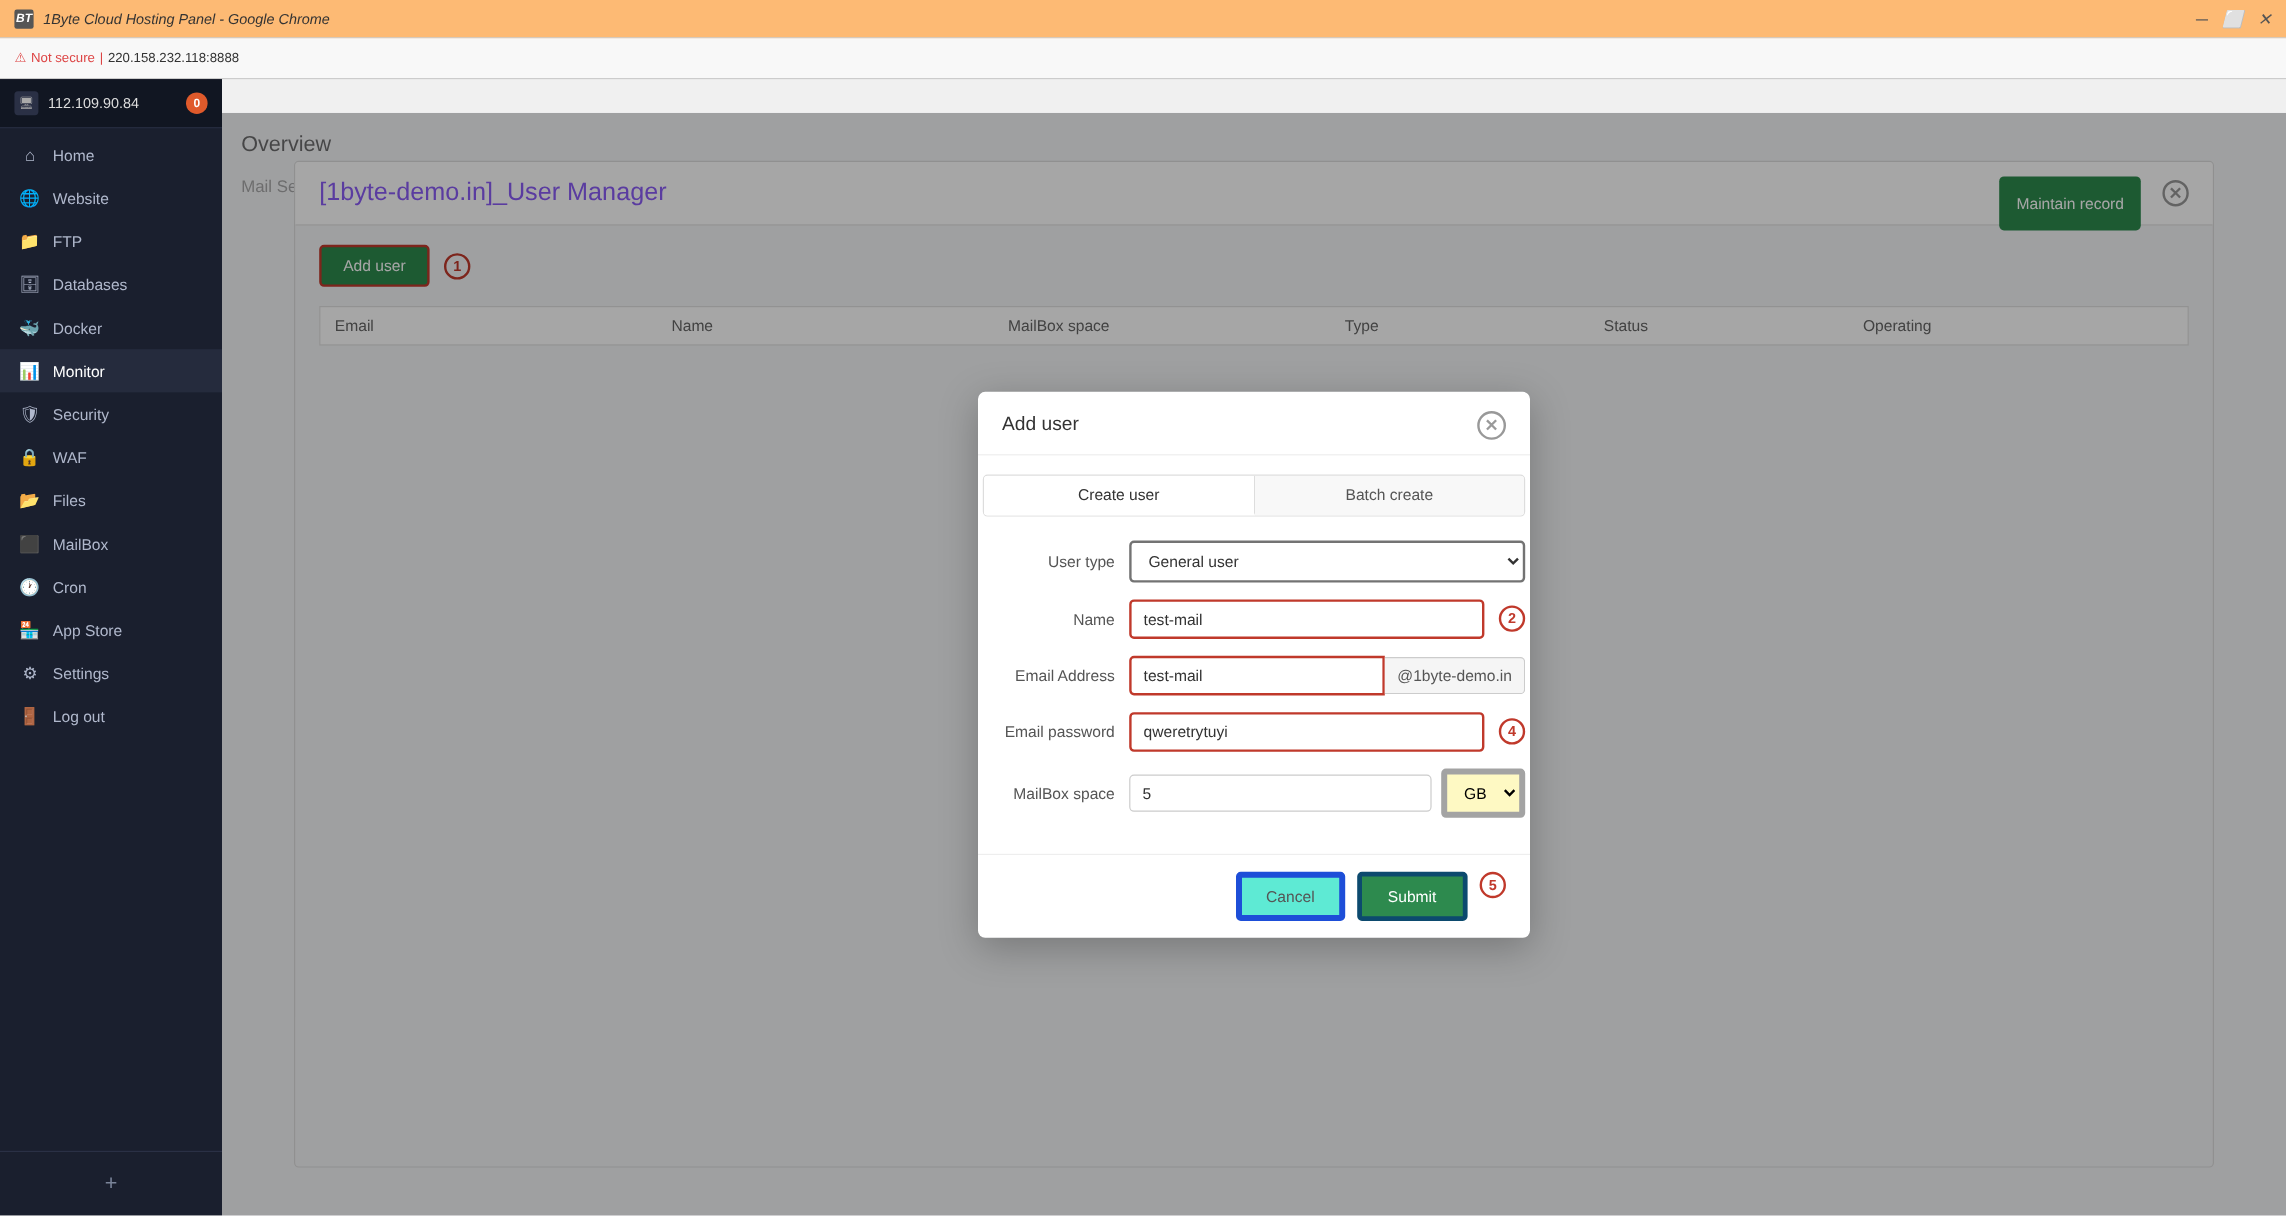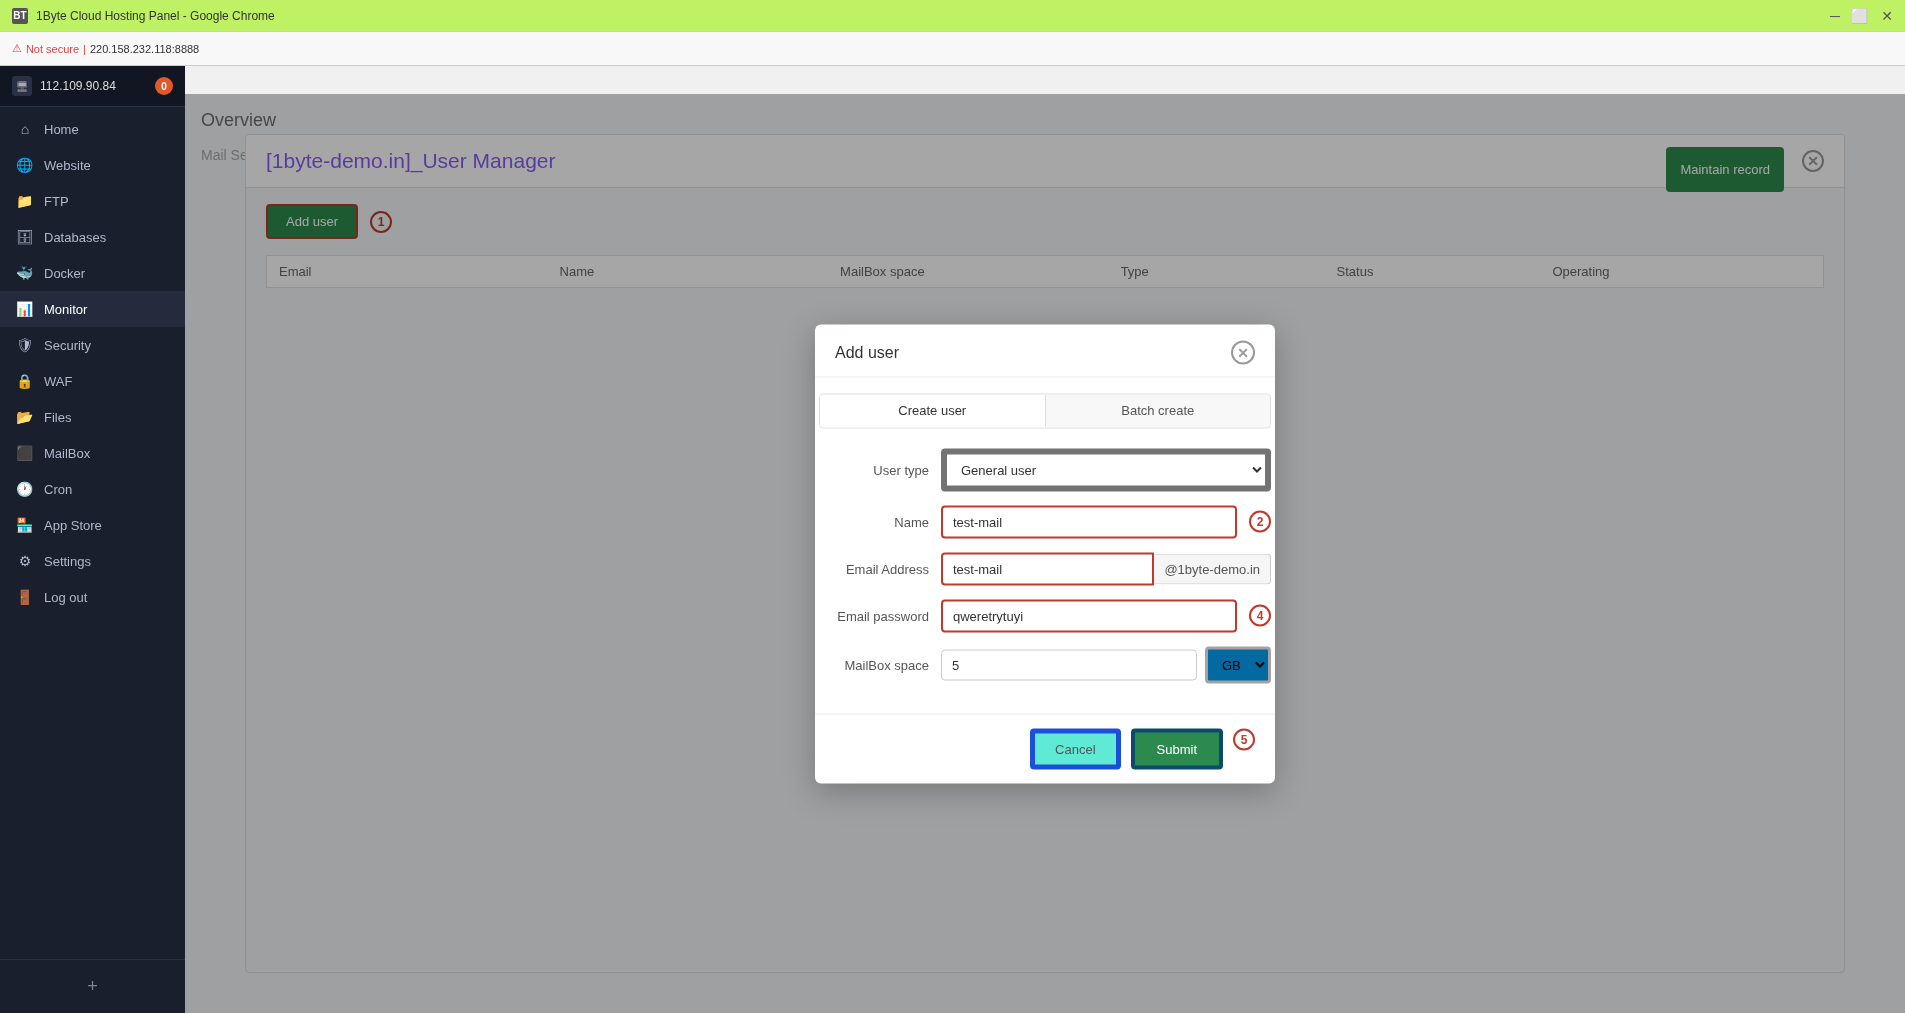--- a/index.html
+++ b/index.html
@@ -1,27 +1,28 @@
 <!DOCTYPE html>
 <html><head>
   <meta charset="utf-8">
   <style>
     * { box-sizing: border-box; margin: 0; padding: 0; }
     body { font-family: -apple-system, BlinkMacSystemFont, 'Segoe UI', sans-serif; font-size: 13px; background: #f0f0f0; overflow: hidden; }
 
     
     .browser-title-bar {
-      background: #bef264;
+      background: #fdba74;
       height: 32px;
       display: flex;
       align-items: center;
       padding: 0 12px;
       font-size: 12px;
       color: #333;
       border-bottom: 1px solid #ccc;
+      font-style: italic;
     }
     .browser-title-bar .title-icon {
       width: 16px; height: 16px; background: #555; border-radius: 2px; margin-right: 8px;
       display: flex; align-items: center; justify-content: center; color: white; font-size: 10px; font-weight: bold;
     }
     .browser-controls {
       margin-left: auto;
       display: flex;
       gap: 12px;
     }
@@ -294,21 +295,21 @@
       border-radius: 4px;
       font-size: 13px;
       color: #333;
       outline: none;
     }
     .form-control.highlighted {
       border: 2px solid #c0392b;
     }
     .form-control-select {
       padding: 7px 10px;
-      border: 6px solid #737373;
+      border: 2px solid #737373;
       border-radius: 4px;
       font-size: 13px;
       color: #333;
       background: #fff;
       cursor: pointer;
       flex: 1;
     }
 
     .email-row {
       display: flex;
@@ -344,24 +345,24 @@
     }
     .mailbox-input {
       flex: 1;
       padding: 7px 10px;
       border: 1px solid #ccc;
       border-radius: 4px;
       font-size: 13px;
     }
     .mailbox-select {
       padding: 7px 10px;
-      border: 3px solid #a3a3a3;
-      border-radius: 4px;
-      font-size: 13px;
-      background: #0369a1;
+      border: 5px solid #a3a3a3;
+      border-radius: 4px;
+      font-size: 13px;
+      background: #fef9c3;
     }
 
     .step-number {
       width: 22px; height: 22px;
       border: 2px solid #c0392b;
       border-radius: 50%;
       display: flex; align-items: center; justify-content: center;
       color: #c0392b; font-size: 12px; font-weight: bold;
       flex-shrink: 0;
     }

